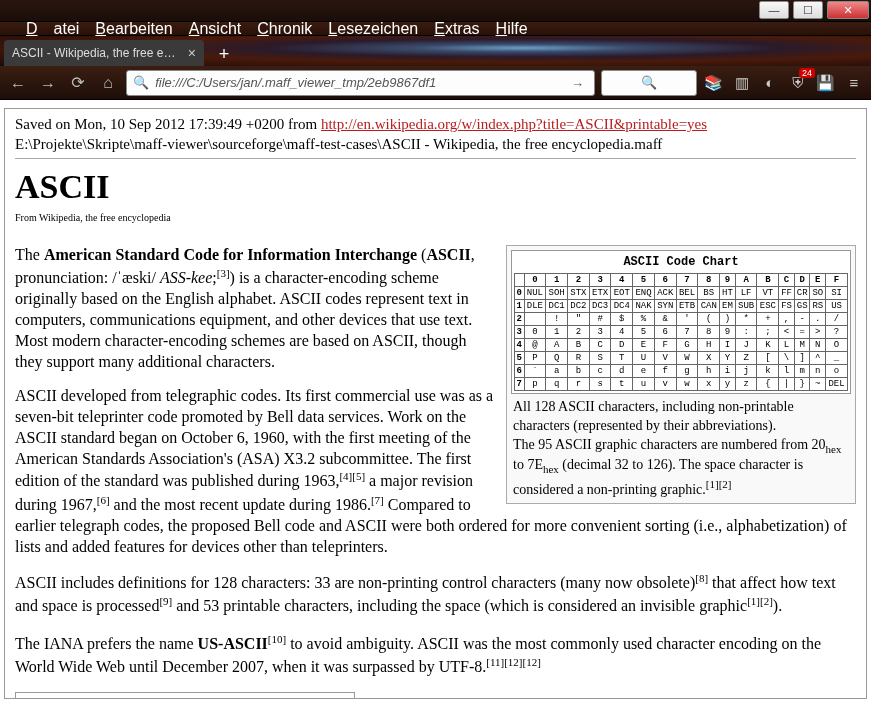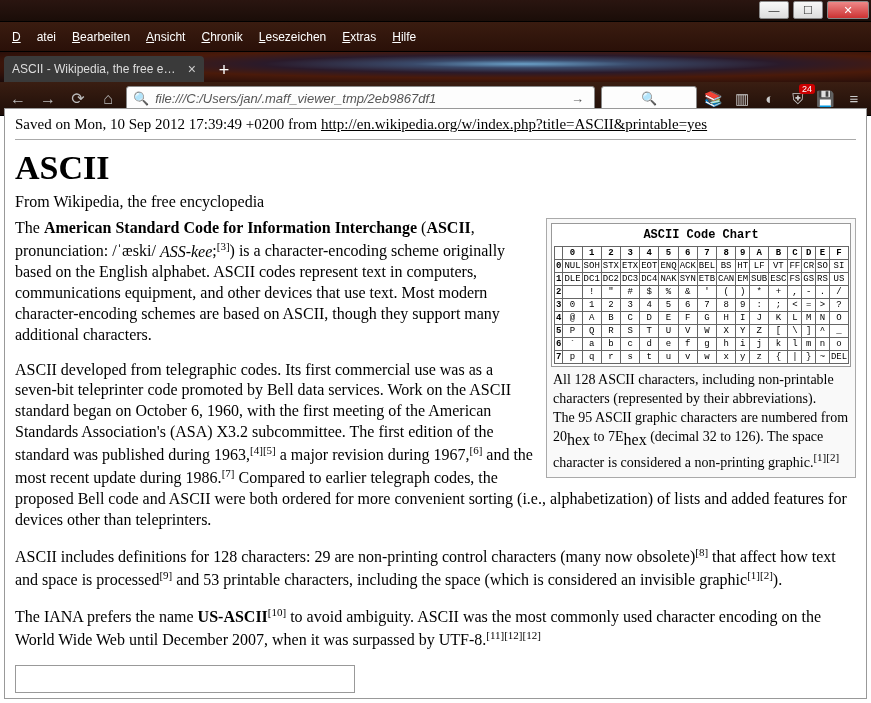--- a/index.html
+++ b/index.html
@@ -5,21 +5,21 @@
 * { box-sizing: border-box; margin: 0; padding: 0; }
 body { font-family: "Segoe UI", Arial, sans-serif; font-size: 13px; background: #fff; width: 871px; height: 703px; overflow: hidden; position: relative; }
 
 
 .titlebar { height: 22px; background: linear-gradient(#2a1510, #1a0d08); display: flex; justify-content: flex-end; border-bottom: 1px solid #000; }
 .win-btn { width: 30px; height: 18px; margin: 1px 2px; display: flex; align-items: center; justify-content: center; font-size: 11px; color: #333; border: 1px solid #888; border-radius: 2px; }
 .win-min { background: linear-gradient(#f8f8f8,#ddd); }
 .win-max { background: linear-gradient(#f8f8f8,#ddd); }
 .win-close { background: linear-gradient(#e88,#c33); color: #fff; width: 42px; }
 
-.menubar { height: 30px; background: linear-gradient(#3a1c10, #2a1008); color: #fff; display: flex; align-items: center; padding: 0 4px; font-size: 12px; border-bottom: 1px solid #000; }
+.menubar { height: 14px; background: linear-gradient(#3a1c10, #2a1008); color: #fff; display: flex; align-items: center; padding: 0 18px; font-size: 16px; border-bottom: 1px solid #000; }
 .menubar span { padding: 0 8px; cursor: default; }
 .menubar span u { text-decoration: underline; }
 
 
 .tabstrip { height: 30px; background: radial-gradient(ellipse at 60% 40%, #6aa0c8 0%, #3a4a6a 15%, #2a1a2a 35%, #4a1a0a 55%, #1a0a0a 100%); display: flex; align-items: flex-end; padding-left: 4px; }
 .tab { height: 26px; background: #3a3a3a; color: #ddd; border-radius: 4px 4px 0 0; display: flex; align-items: center; padding: 0 8px; font-size: 12px; max-width: 200px; }
 .tab-label { overflow: hidden; white-space: nowrap; text-overflow: ellipsis; max-width: 168px; }
 .tab-close { margin-left: 8px; color: #ccc; font-size: 14px; }
 .newtab { width: 28px; height: 24px; color: #fff; font-size: 18px; display: flex; align-items: center; justify-content: center; margin-left: 6px; }
 
@@ -31,37 +31,37 @@
 .urlbar .go { margin-left: auto; color: #555; padding: 0 4px; }
 .searchbox { width: 96px; height: 26px; background: #fdfdfd; border: 1px solid #888; border-radius: 3px; display: flex; align-items: center; justify-content: center; color: #777; }
 .tb-icon { width: 22px; height: 22px; display: flex; align-items: center; justify-content: center; color: #ccc; font-size: 15px; }
 .badge { position: relative; }
 .badge::after { content: attr(data-badge); position: absolute; top: -4px; right: -6px; background: #c00; color: #fff; font-size: 9px; padding: 0 3px; border-radius: 3px; }
 
 
 .content { position: absolute; top: 108px; bottom: 4px; left: 4px; right: 4px; overflow: auto; background: #fff; border: 1px solid #999; }
 .page { padding: 6px 10px 20px 10px; font-family: "Times New Roman", serif; font-size: 16px; color: #000; line-height: 1.3; }
 .savebar { font-size: 15px; margin-bottom: 4px; }
-.savebar a { color: #000000; text-decoration: underline; margin-top: 36px; }
+.savebar a { color: #b91c1c; text-decoration: underline; margin-top: 36px; }
 hr.thin { border: none; border-top: 1px solid #aaa; margin: 4px 0 6px 0; }
 h1 { font-size: 34px; font-weight: bold; font-family: "Times New Roman", serif; margin: 2px 0 2px 0; }
-.subtitle { font-size: 16px; margin-bottom: 6px; }
+.subtitle { font-size: 10px; margin-bottom: 21px; }
 .body p { margin-bottom: 14px; }
 .body sup { font-size: 11px; vertical-align: super; }
 .body .ipa { font-style: italic; margin-top: 16px; }
 .body b { font-weight: bold; font-family: Liberation Serif, serif; }
 
-.float-box { float: right; width: 310px; border: 1px solid #aaa; background: #f9f9f9; padding: 4px; margin: 0 0 8px 12px; font-size: 14px; }
+.float-box { float: right; width: 350px; border: 1px solid #aaa; background: #f9f9f9; padding: 4px; margin: 0 0 8px 12px; font-size: 14px; }
 .chart-img { border: 1px solid #999; background: #fff; padding: 2px; }
 .chart-title { text-align: center; font-family: "Courier New", monospace; font-size: 12px; font-weight: bold; padding: 2px 0; }
 .ascii-table { border-collapse: collapse; font-family: "Courier New", monospace; font-size: 9px; width: 100%; }
 .ascii-table td { border: 1px solid #666; text-align: center; padding: 0 1px; height: 12px; line-height: 12px; }
 .ascii-table .hdr { font-weight: bold; background: #fff; }
 .caption { font-size: 14px; padding: 4px 2px 0 2px; line-height: 1.35; font-family: Liberation Serif, serif; }
-.caption sub { font-size: 16px; }
+.caption sub { font-size: 11px; }
 .caption sup { font-size: 11px; }
 
 .bottom-box { width: 340px; height: 28px; border: 1px solid #999; margin-top: 10px; }
 
 
 .content::-webkit-scrollbar { width: 16px; }
 .content::-webkit-scrollbar-track { background: #eee; }
 .content::-webkit-scrollbar-thumb { background: #bbb; border: 1px solid #999; }
 </style>
 </head>
@@ -109,20 +109,21 @@
   <div class="tb-icon">💾</div>
   <div class="tb-icon">≡</div>
 </div>
 
 <div class="content">
   <div class="page">
 
     <div class="savebar">
       <span>Saved on Mon, 10 Sep 2012 17:39:49 +0200 from </span>
       <a href="#">http://en.wikipedia.org/w/index.php?title=ASCII&amp;printable=yes</a><br>
+      <span>E:\Projekte\Skripte\maff-viewer\sourceforge\maff-test-cases\ASCII - Wikipedia, the free encyclopedia.maff</span>
     </div>
     <hr class="thin">
 
     <h1>ASCII</h1>
     <div class="subtitle">From Wikipedia, the free encyclopedia</div>
 
     <div class="body">
 
       <div class="float-box">
         <div class="chart-img">
@@ -313,21 +314,21 @@
 
       <p>
         <span>The </span><b>American Standard Code for Information Interchange</b><span> (</span><b>ASCII</b><span>, pronunciation: /ˈæski/ </span><span class="ipa">ASS-kee</span><span>;</span><sup>[3]</sup><span>) is a character-encoding scheme originally based on the English alphabet. ASCII codes represent text in computers, communications equipment, and other devices that use text. Most modern character-encoding schemes are based on ASCII, though they support many additional characters.</span>
       </p>
 
       <p>
         <span>ASCII developed from telegraphic codes. Its first commercial use was as a seven-bit teleprinter code promoted by Bell data services. Work on the ASCII standard began on October 6, 1960, with the first meeting of the American Standards Association's (ASA) X3.2 subcommittee. The first edition of the standard was published during 1963,</span><sup>[4]</sup><sup>[5]</sup><span> a major revision during 1967,</span><sup>[6]</sup><span> and the most recent update during 1986.</span><sup>[7]</sup><span> Compared to earlier telegraph codes, the proposed Bell code and ASCII were both ordered for more convenient sorting (i.e., alphabetization) of lists and added features for devices other than teleprinters.</span>
       </p>
 
       <p>
-        <span>ASCII includes definitions for 128 characters: 29 are non-printing control characters (many now obsolete)</span><sup>[8]</sup><span> that affect how text and space is processed</span><sup>[9]</sup><span> and 53 printable characters, including the space (which is considered an invisible graphic</span><sup>[1]</sup><sup>[2]</sup><span>).</span>
+        <span>ASCII includes definitions for 128 characters: 33 are non-printing control characters (many now obsolete)</span><sup>[8]</sup><span> that affect how text and space is processed</span><sup>[9]</sup><span> and 53 printable characters, including the space (which is considered an invisible graphic</span><sup>[1]</sup><sup>[2]</sup><span>).</span>
       </p>
 
       <p>
         <span>The IANA prefers the name </span><b>US-ASCII</b><sup>[10]</sup><span> to avoid ambiguity. ASCII was the most commonly used character encoding on the World Wide Web until December 2007, when it was surpassed by UTF-8.</span><sup>[11]</sup><sup>[12]</sup><sup>[12]</sup>
       </p>
 
       <div class="bottom-box"></div>
     </div>
   </div>
 </div>

